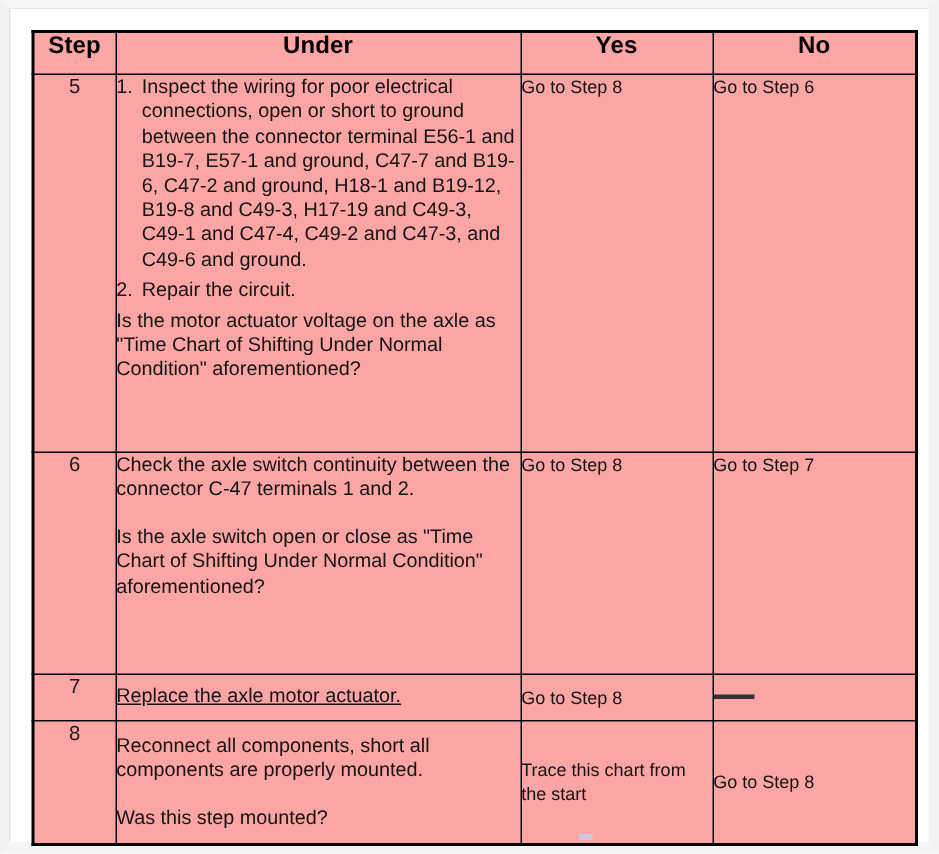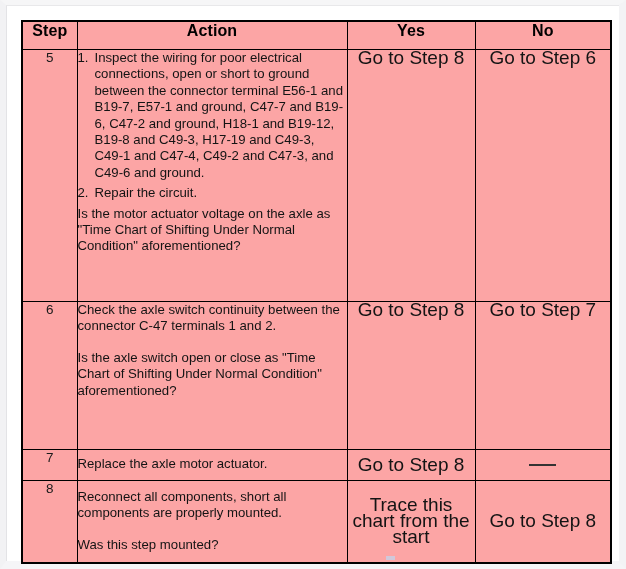--- a/index.html
+++ b/index.html
@@ -84,23 +84,23 @@
     color: #1a1a1a;
   }
   .cell-action {
     padding: 7px 8px 7px 9px;
     font-size: 13.2px;
     line-height: 16.4px;
     color: #141414;
     vertical-align: top;
   }
   .cell-yesno {
-    text-align: center;
+    text-align: left;
     vertical-align: bottom;
-    font-size: 19px;
+    font-size: 12px;
     line-height: 16.4px;
     color: #141414;
     padding-bottom: 9px;
   }
   .cell-yesno.mid {
     vertical-align: middle;
     padding-bottom: 0;
   }
 
   .num-list {
@@ -149,21 +149,21 @@
       <table class="flow-table">
         <colgroup>
           <col class="col-step">
           <col class="col-action">
           <col class="col-yes">
           <col class="col-no">
         </colgroup>
         <thead>
           <tr>
             <th>Step</th>
-            <th>Action</th>
+            <th>Under</th>
             <th>Yes</th>
             <th>No</th>
           </tr>
         </thead>
         <tbody>
 
           <tr style="height:252px;">
             <td class="cell-step">5</td>
             <td class="cell-action">
               <div class="num-list">
@@ -190,21 +190,21 @@
               <div>Check the axle switch continuity between the connector C-47 terminals 1 and 2.</div>
               <div class="blank-line"></div>
               <div>Is the axle switch open or close as "Time Chart of Shifting Under Normal Condition" aforementioned?</div>
             </td>
             <td class="cell-yesno">Go to Step 8</td>
             <td class="cell-yesno">Go to Step 7</td>
           </tr>
 
           <tr style="height:31px;">
             <td class="cell-step">7</td>
-            <td class="cell-action" style="padding-top:6px;">
+            <td class="cell-action" style="padding-top:6px;text-decoration:underline;">
               <div>Replace the axle motor actuator.</div>
             </td>
             <td class="cell-yesno mid">Go to Step 8</td>
             <td class="cell-yesno mid">
               <span class="dash-mark"></span>
             </td>
           </tr>
 
           <tr style="height:82px;">
             <td class="cell-step">8</td>

